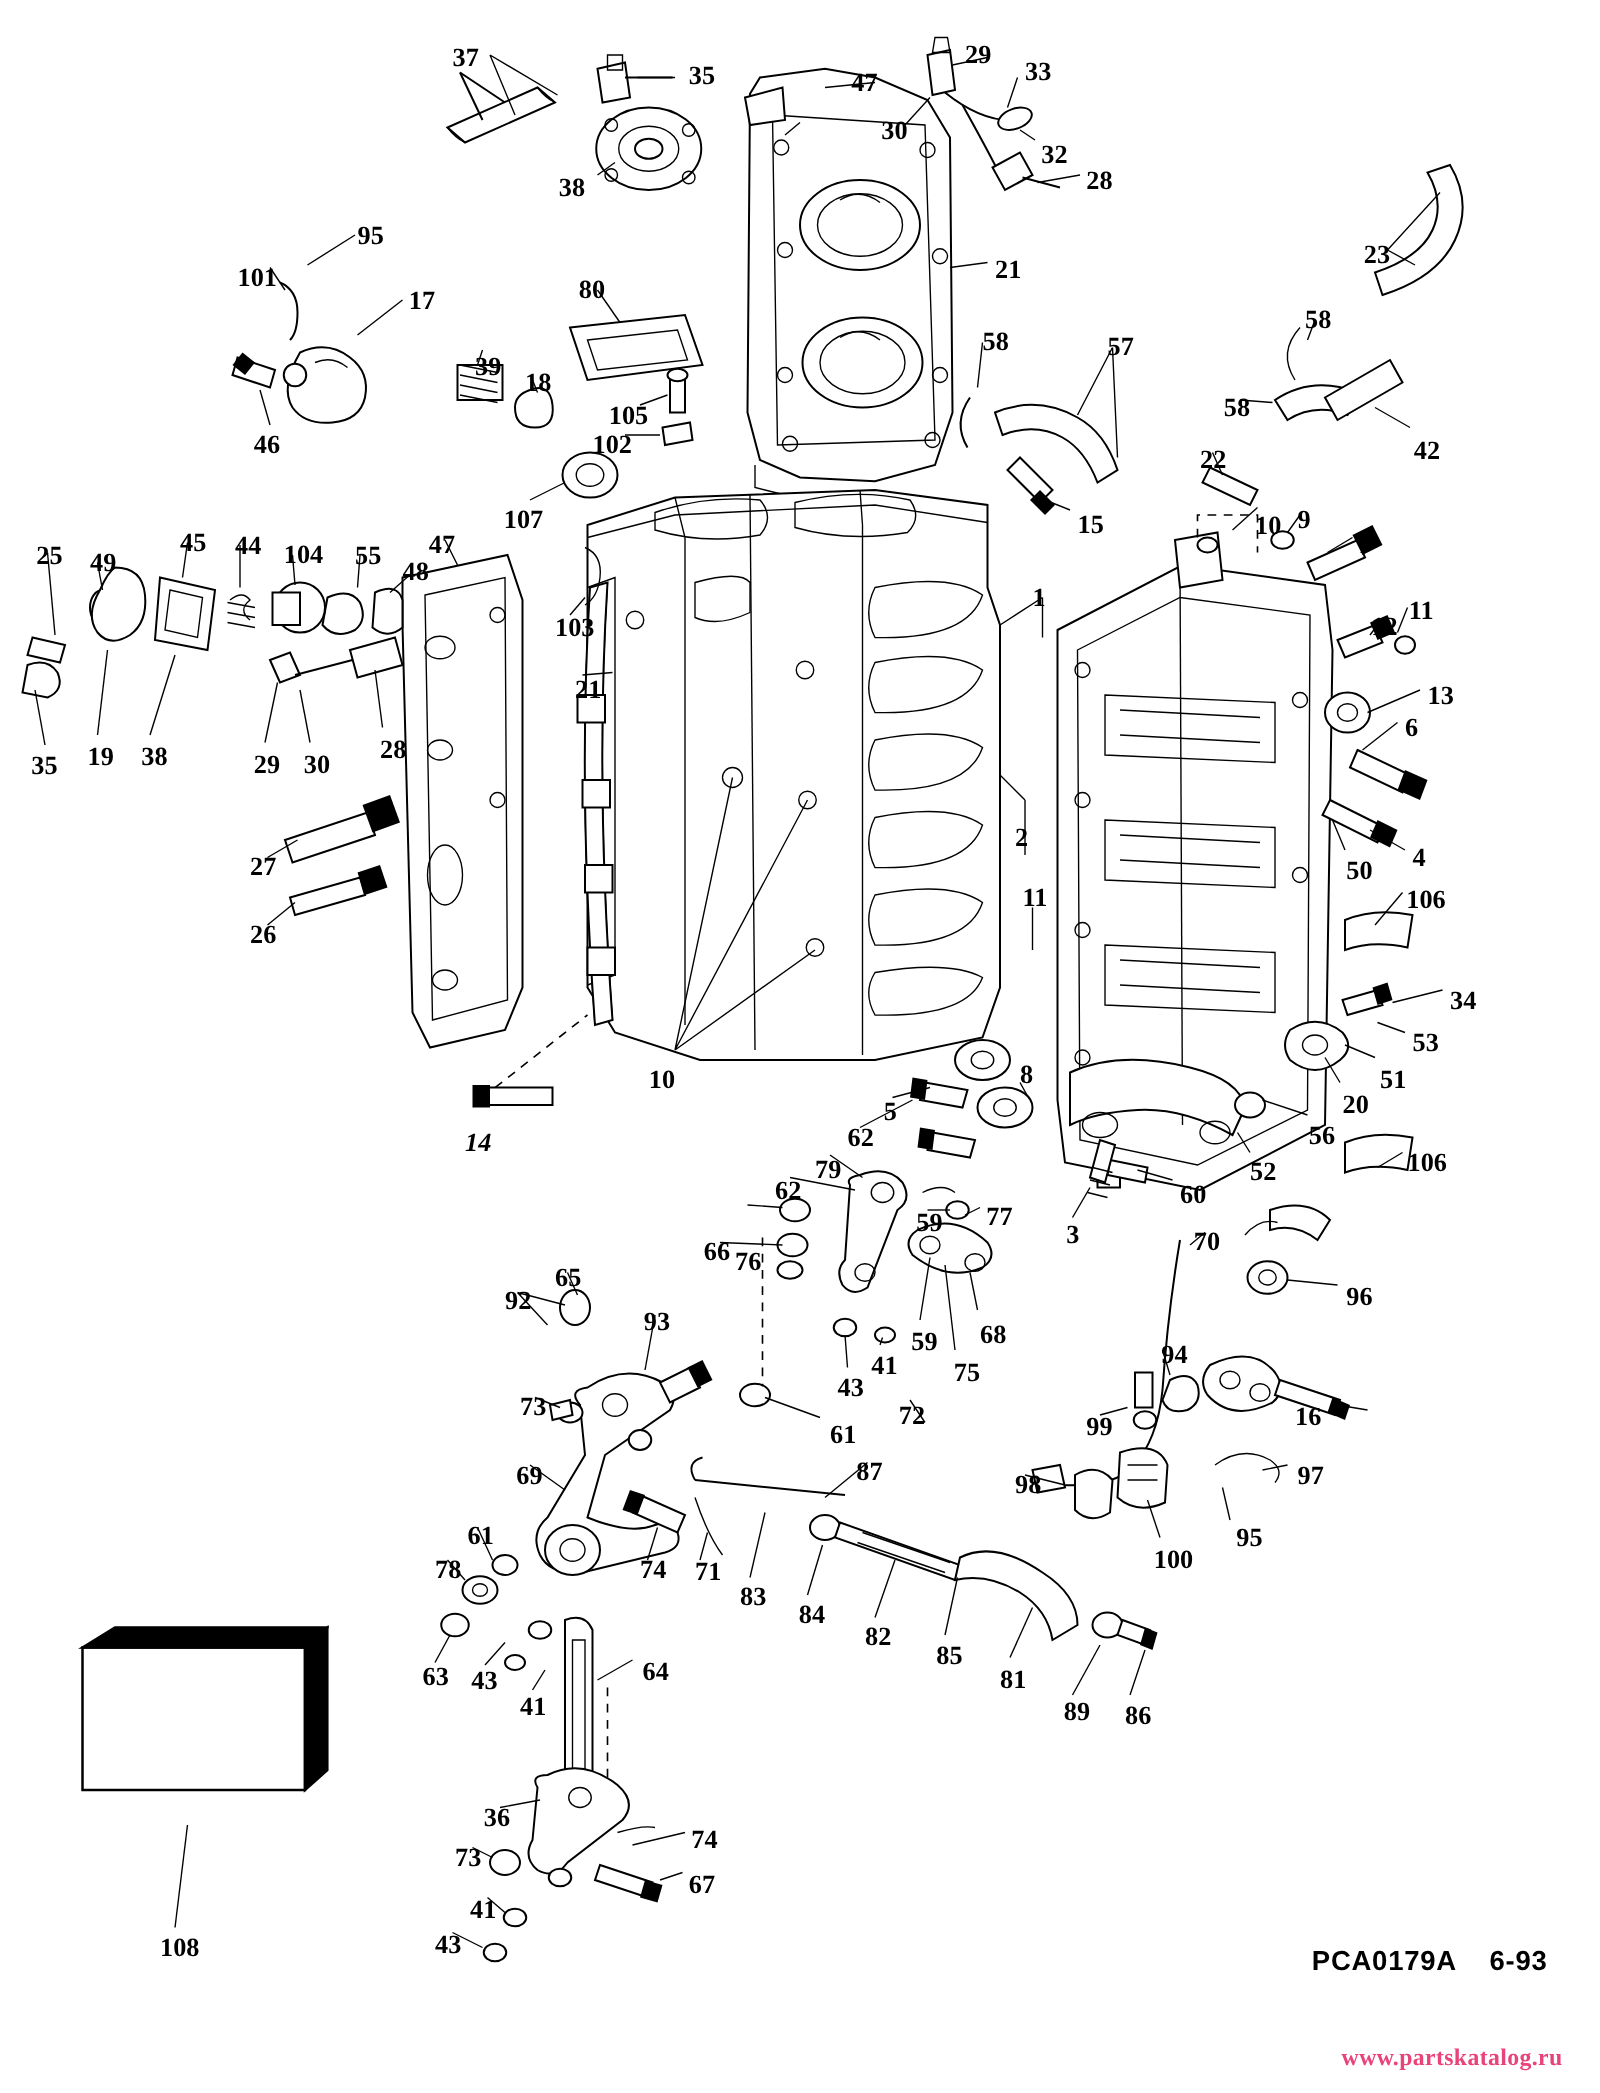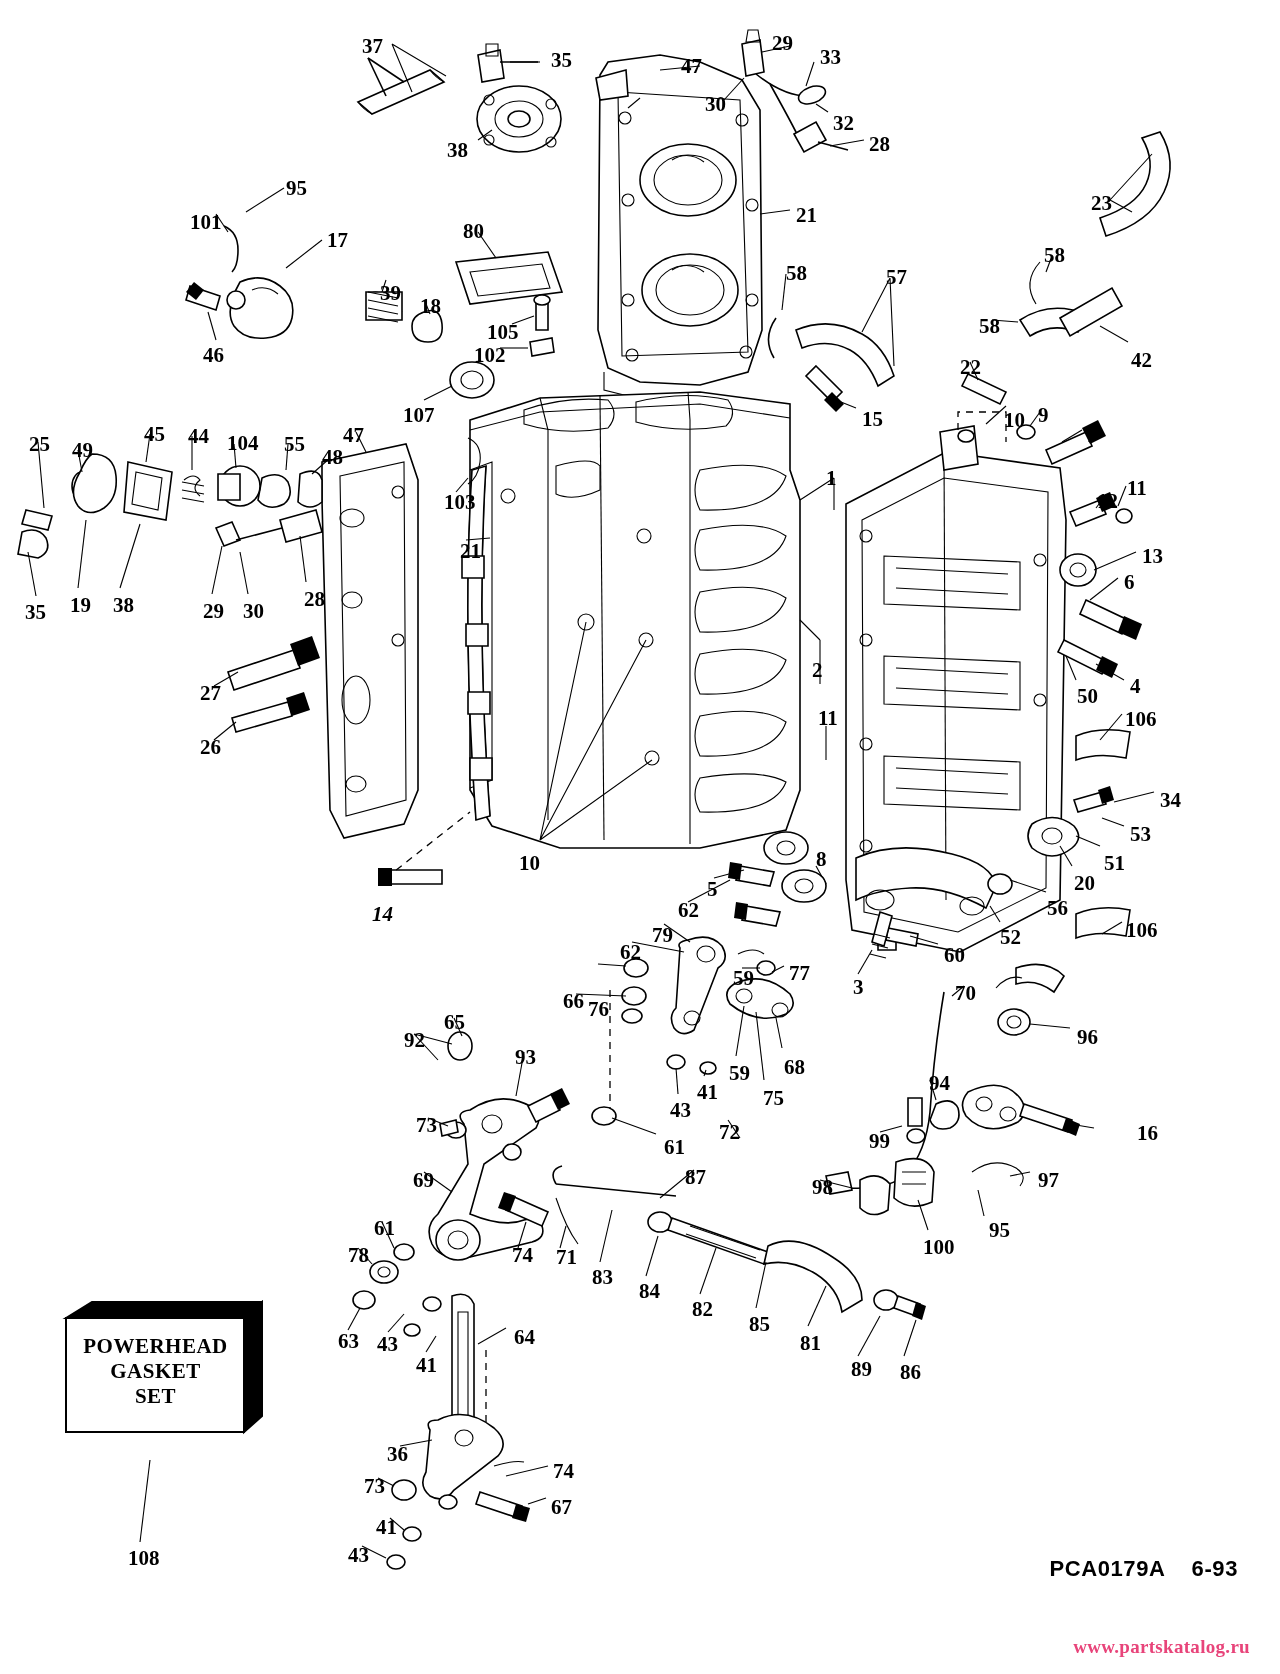--- a/index.html
+++ b/index.html
@@ -490,25 +490,20 @@
       <path class="thin" d="M140 1542 L150 1460"></path>
     </g>
   </svg>
 
   <div id="gasketbox">
     <svg viewBox="0 0 215 145" style="position:absolute;left:0;top:0;width:215px;height:145px;">
       <path d="M18 18 L196 18 L196 132 L18 132 Z" fill="#fff" stroke="#000" stroke-width="2"></path>
       <path d="M18 18 L44 2 L214 2 L196 18 Z" fill="#000" stroke="#000" stroke-width="2"></path>
       <path d="M196 18 L214 2 L214 116 L196 132 Z" fill="#000" stroke="#000" stroke-width="2"></path>
     </svg>
-    <div class="gb-text" style="top:34px;">
-      <div>POWERHEAD</div>
-      <div>GASKET</div>
-      <div>SET</div>
-    </div>
   </div>
 
   <div id="code">
     <span>PCA0179A</span>
     &nbsp;&nbsp;
     <span>6-93</span>
   </div>
 
   <div id="wm">www.partskatalog.ru</div>
 
@@ -600,21 +595,21 @@
       <div class="cal" style="left: 784px; top: 1057px;">68</div>
       <div class="cal" style="left: 729px; top: 1063px;">59</div>
       <div class="cal" style="left: 697px; top: 1082px;">41</div>
       <div class="cal" style="left: 763px; top: 1088px;">75</div>
       <div class="cal" style="left: 929px; top: 1073px;">94</div>
       <div class="cal" style="left: 670px; top: 1100px;">43</div>
       <div class="cal" style="left: 416px; top: 1115px;">73</div>
       <div class="cal" style="left: 664px; top: 1137px;">61</div>
       <div class="cal" style="left: 719px; top: 1122px;">72</div>
       <div class="cal" style="left: 869px; top: 1131px;">99</div>
-      <div class="cal" style="left: 1137px; top: 1123px;">16</div>
+      <div class="cal" style="left: 1036px; top: 1123px;">16</div>
       <div class="cal" style="left: 1038px; top: 1170px;">97</div>
       <div class="cal" style="left: 413px; top: 1170px;">69</div>
       <div class="cal" style="left: 685px; top: 1167px;">87</div>
       <div class="cal" style="left: 812px; top: 1177px;">98</div>
       <div class="cal" style="left: 989px; top: 1220px;">95</div>
       <div class="cal" style="left: 374px; top: 1218px;">61</div>
       <div class="cal" style="left: 348px; top: 1245px;">78</div>
       <div class="cal" style="left: 512px; top: 1245px;">74</div>
       <div class="cal" style="left: 556px; top: 1247px;">71</div>
       <div class="cal" style="left: 592px; top: 1267px;">83</div>

